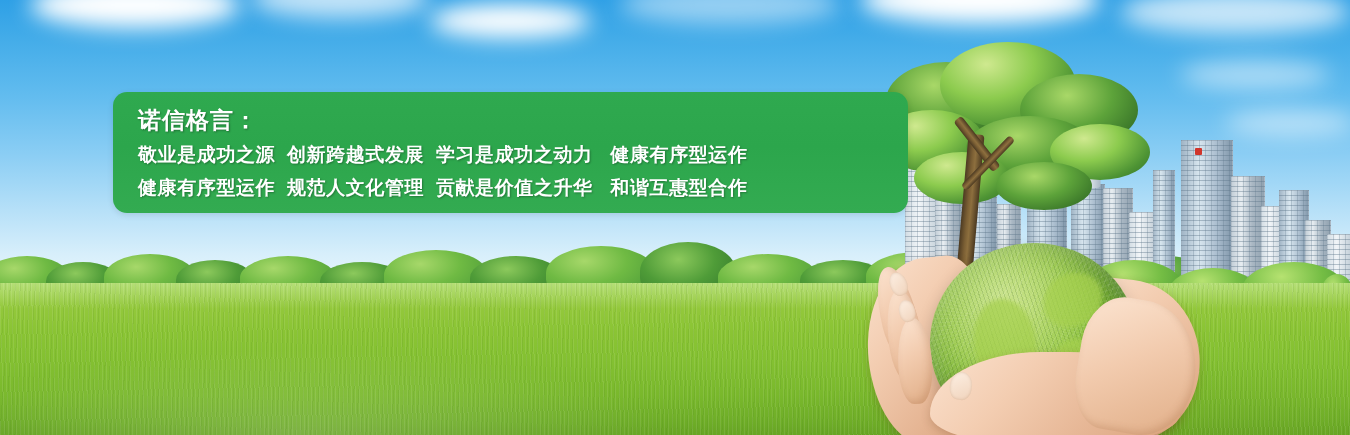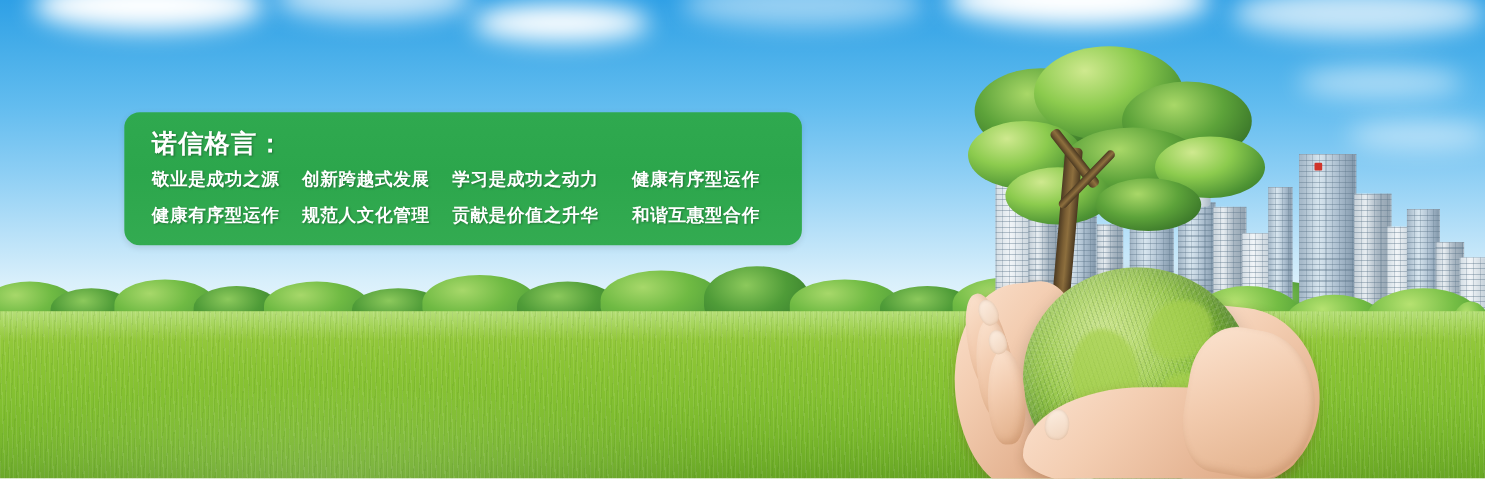--- a/index.html
+++ b/index.html
@@ -194,42 +194,41 @@
   }
   .nail{
     position:absolute; border-radius:50% 50% 42% 42%;
     background:linear-gradient(150deg,#fdf0e4,#f0d3bb);
     box-shadow:inset 0 0 3px rgba(170,115,75,.35);
   }
 
   
   .panel{
     position:absolute;
-    left:113px; top:102px; width:616px; height:121px;
+    left:113px; top:92px; width:795px; height:121px;
     border-radius:14px;
     background:linear-gradient(to bottom,#2fa94f 0%,#2ca64c 45%,#33ab51 100%);
     box-shadow:0 2px 6px rgba(0,0,0,.10);
   }
   .panel .inner{
     position:absolute; left:25px; top:13px; right:18px; bottom:10px;
     color:#ffffff;
   }
   .panel-title{
     font-size:23px; line-height:30px; font-weight:bold;
     letter-spacing:1px;
     text-shadow:1px 1px 2px rgba(0,0,0,.32);
     margin:0 0 3px 0;
   }
   .panel-line{
-    font-size:16px; line-height:33px; font-weight:bold;
+    font-size:19px; line-height:33px; font-weight:bold;
     letter-spacing:.6px;
     text-shadow:1px 1px 2px rgba(0,0,0,.30);
     white-space:pre;
     margin:0;
-    font-family:Liberation Mono, monospace;
   }
 </style>
 </head>
 <body>
 
 <div id="banner">
 
   <div class="sky"></div>
 
   <div>

